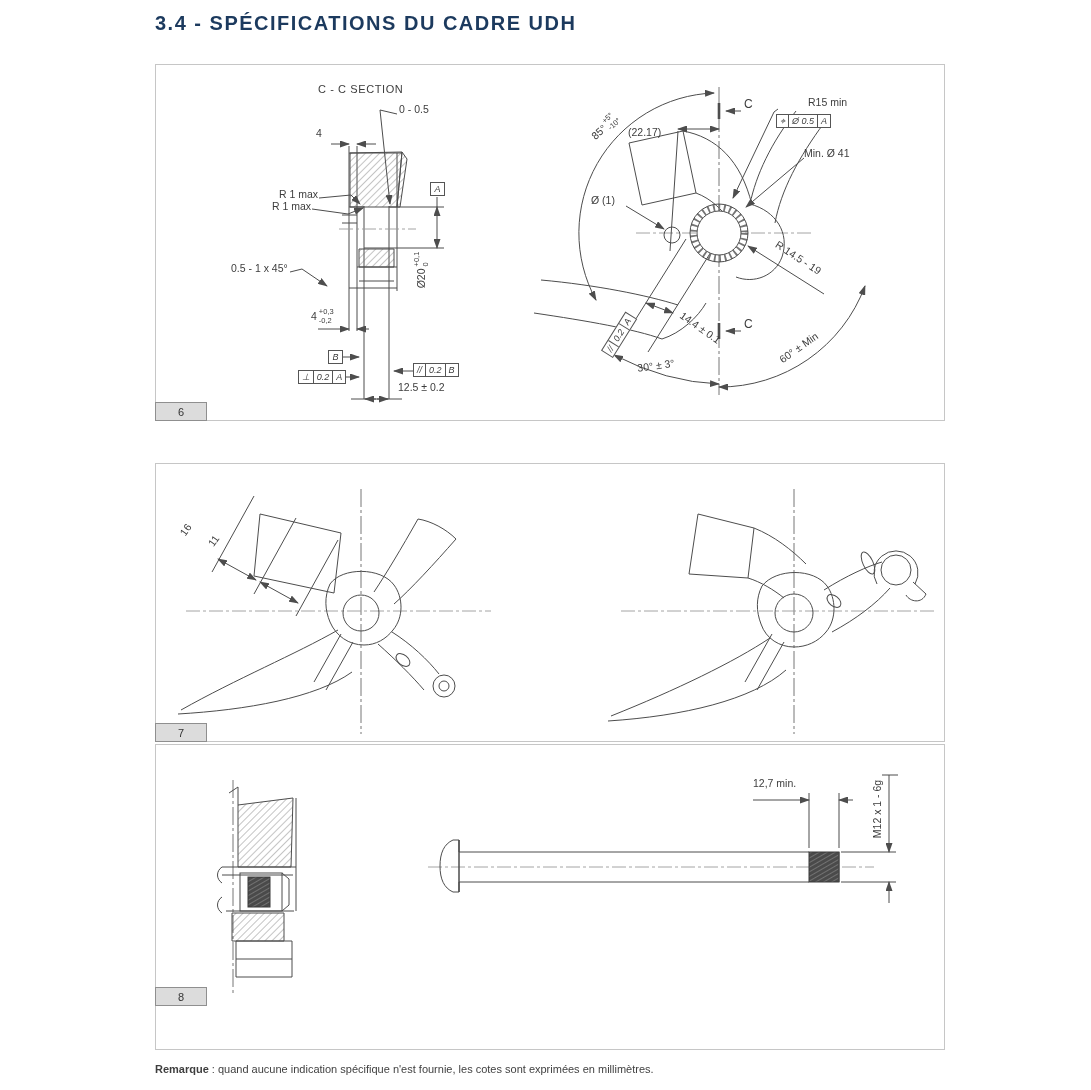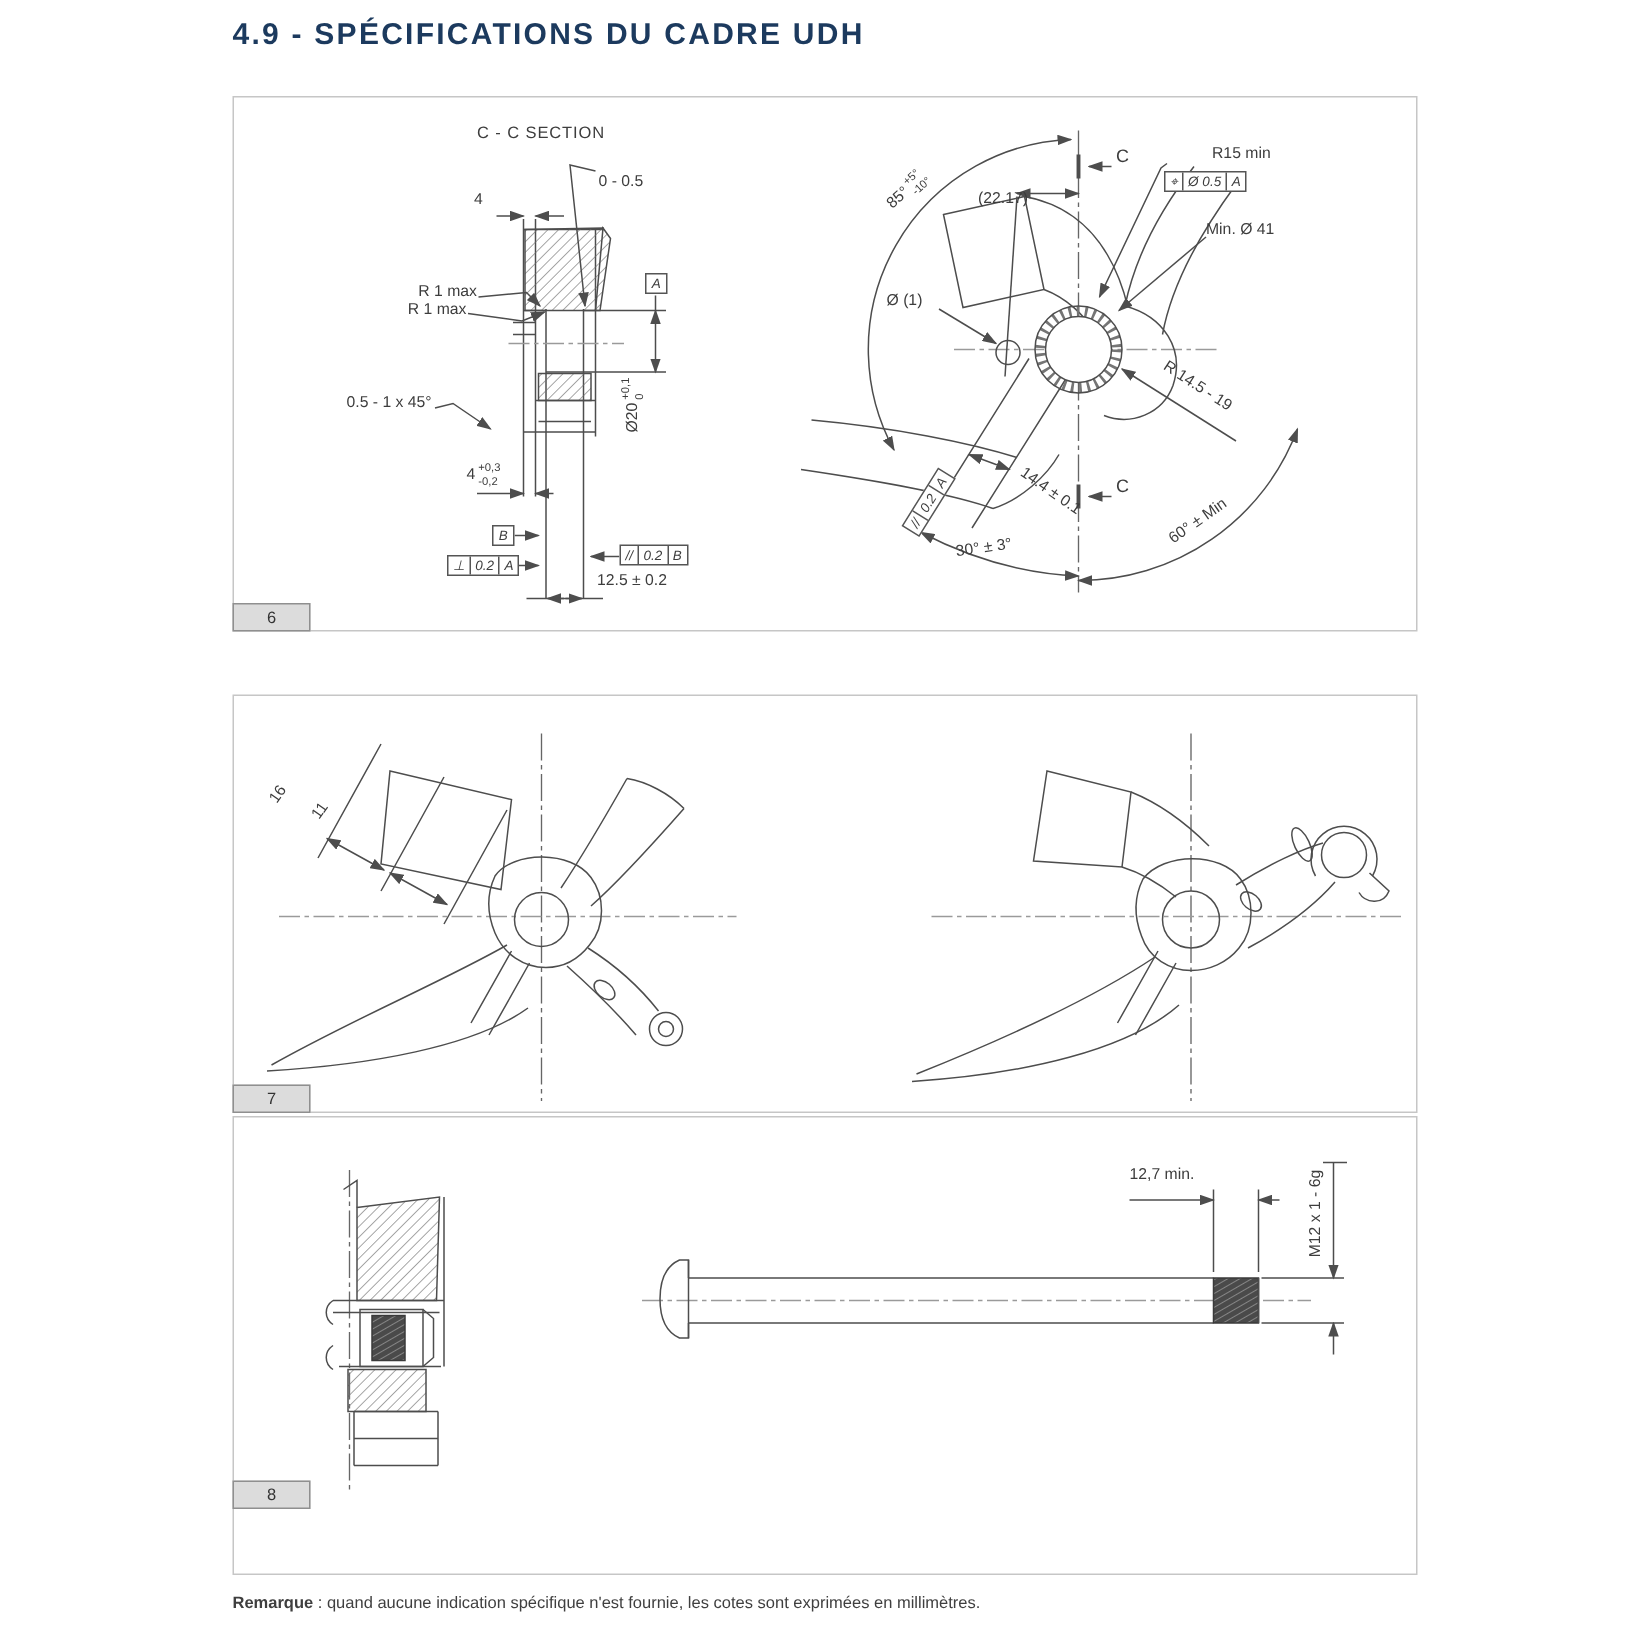--- a/index.html
+++ b/index.html
@@ -26,21 +26,21 @@
   svg .hf{fill:url(#h6);stroke:#4d4d4d;stroke-width:1;}
   svg .hf7{fill:url(#h8);stroke:#4d4d4d;stroke-width:1;}
   svg .cl{stroke:#9a9a9a;fill:none;stroke-width:.9;stroke-dasharray:14 3 3 3;}
   svg .cld{stroke:#666;fill:none;stroke-width:.9;stroke-dasharray:18 3 3 3;}
   svg .ring{stroke:#757575;fill:none;stroke-width:7;stroke-dasharray:1.8 3.6;}
   svg .wh{fill:#fff;}
 </style>
 </head>
 <body>
 
-<div class="page-title">4.9 - SPÉCIFICATIONS DU CADRE UDH</div>
+<div class="page-title">3.4 - SPÉCIFICATIONS DU CADRE UDH</div>
 
 <section class="panel" style="top:64px;height:357px;">
   <svg viewBox="0 0 790 357" width="790" height="357">
     <defs>
       <pattern id="h6" width="5" height="5" patternUnits="userSpaceOnUse" patternTransform="rotate(45)">
         <line x1="0" y1="0" x2="0" y2="5" stroke="#6b6b6b" stroke-width="0.8"></line>
       </pattern>
       <marker id="a6" orient="auto-start-reverse" markerWidth="10" markerHeight="7" refX="9" refY="3.5">
         <path d="M0,0L10,3.5L0,7Z" fill="#4d4d4d"></path>
       </marker>
@@ -87,21 +87,21 @@
       <path class="s" d="M522,66L514,186"></path>
       <path class="s" d="M622,44L618,47L577,133" marker-end="url(#a6)"></path>
       <path class="s" d="M648,93L590,142" marker-end="url(#a6)"></path>
       <path class="s" d="M470,141L508,164" marker-end="url(#a6)"></path>
       <path class="s" d="M592,181L668,229" marker-start="url(#a6)"></path>
       <path class="s" d="M490,238L517,248" marker-start="url(#a6)" marker-end="url(#a6)"></path>
     </g>
   </svg>
 
   <div class="lab sec" style="left:162px;top:18px;">C - C SECTION</div>
-  <div class="lab" style="left:243px;top:51px;">0 - 0.5</div>
+  <div class="lab" style="left:243px;top:39px;">0 - 0.5</div>
   <div class="lab" style="left:160px;top:63px;">4</div>
   <div class="lab tr" style="left:105px;top:124px;width:57px;">R 1 max</div>
   <div class="lab tr" style="left:98px;top:136px;width:57px;">R 1 max</div>
   <div class="lab" style="left:75px;top:198px;">0.5 - 1 x 45°</div>
   <div class="lab row" style="left:155px;top:243px;">
     <span>4</span>
     <span class="stack">
       <span>+0,3</span>
       <span>-0,2</span>
     </span>
@@ -127,21 +127,21 @@
   </div>
   <div class="lab" style="left:242px;top:317px;">12.5 ± 0.2</div>
 
   <div class="lab row rot" style="left:449px;top:62px;--r:-42deg;">
     <span class="big">85°</span>
     <span class="stack">
       <span>+5°</span>
       <span>-10°</span>
     </span>
   </div>
-  <div class="lab" style="left:496px;top:62px;">(22.17)</div>
+  <div class="lab" style="left:472px;top:62px;">(22.17)</div>
   <div class="lab big" style="left:588px;top:33px;">C</div>
   <div class="lab big" style="left:588px;top:253px;">C</div>
   <div class="lab" style="left:624px;top:32px;margin-left:28px;">R15 min</div>
   <div class="fcf" style="left:620px;top:49px;">
     <span>⌖</span>
     <span>Ø 0.5</span>
     <span>A</span>
   </div>
   <div class="lab" style="left:648px;top:83px;">Min. Ø 41</div>
   <div class="lab" style="left:435px;top:130px;">Ø (1)</div>

